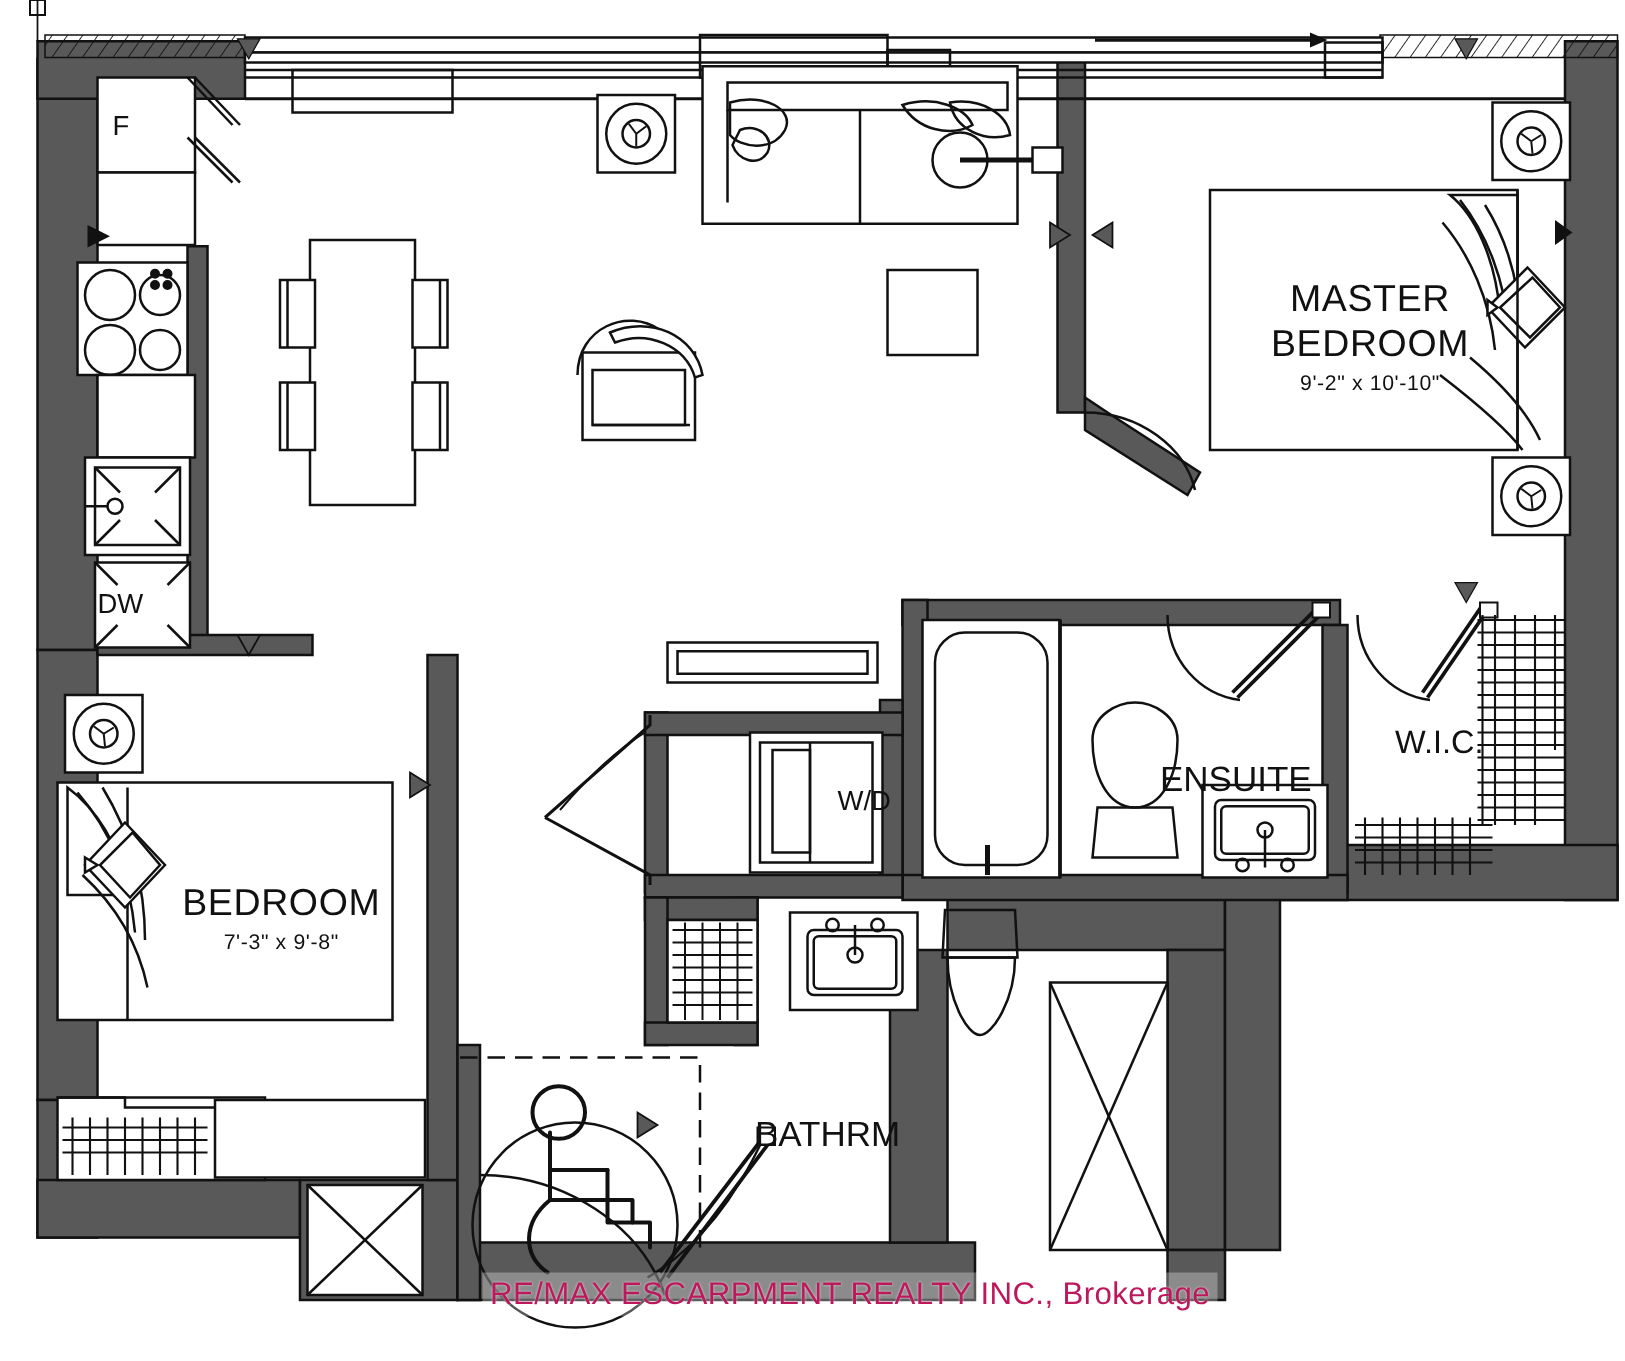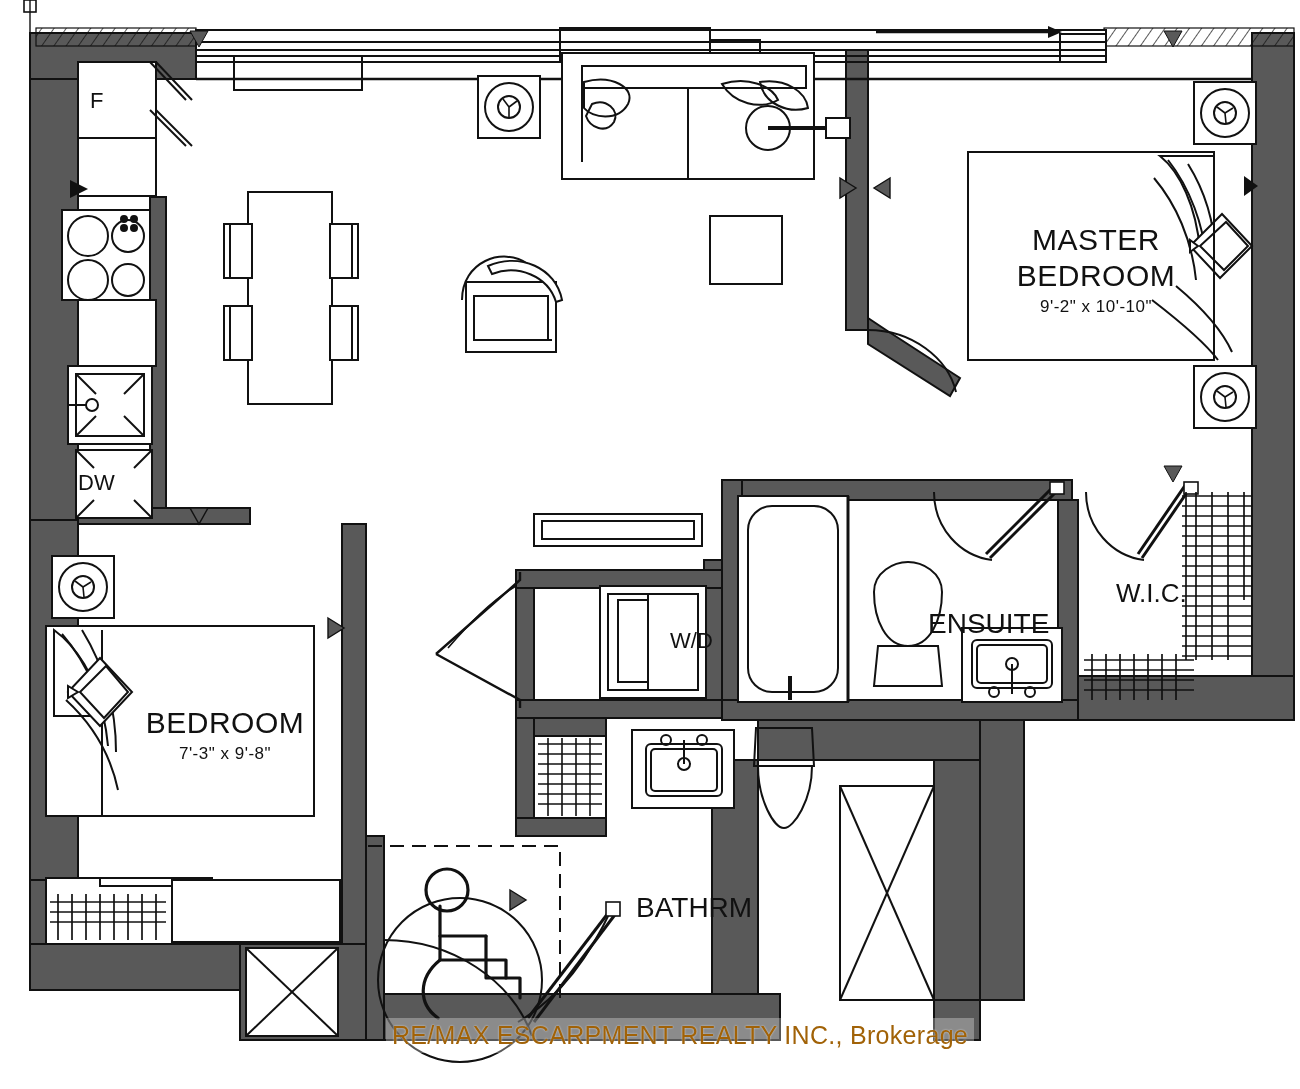--- a/index.html
+++ b/index.html
@@ -22,21 +22,21 @@
   .appliance-label{
     position:absolute;color:#111;font-size:22px;
     font-family:"Liberation Sans", sans-serif;text-align:center;white-space:nowrap;
   }
   .small-room-label{
     position:absolute;color:#111;font-size:28px;
     font-family:"Liberation Sans", sans-serif;text-align:center;white-space:nowrap;
   }
   #watermark{
     position:absolute;left:386px;top:1018px;
-    font-size:25px;color:#a16207;
+    font-size:25px;color:#be185d;
     font-family:"Liberation Sans", sans-serif;
     background:rgba(255,255,255,0.30);
     padding:3px 6px;white-space:nowrap;letter-spacing:0.3px;
     text-shadow:0 0 2px rgba(255,255,255,0.7);
   }
 </style>
 </head>
 <body>
 
 <div id="plan-root">
@@ -474,21 +474,21 @@
     <div class="rl-dims">9'-2" x 10'-10"</div>
   </div>
 
   <div class="room-label" style="left:118px;top:705px;width:214px;">
     <div class="rl-name">BEDROOM</div>
     <div class="rl-dims">7'-3" x 9'-8"</div>
   </div>
 
   <div class="small-room-label" style="left:928px;top:580px;margin-top:28px;">ENSUITE</div>
   <div class="small-room-label" style="left:1116px;top:578px;font-size:26px;text-align:center;">W.I.C.</div>
-  <div class="small-room-label" style="left:636px;top:892px;">BATHRM</div>
+  <div class="small-room-label" style="left:604px;top:892px;">BATHRM</div>
 
   <div class="appliance-label" style="left:90px;top:88px;">F</div>
   <div class="appliance-label" style="left:78px;top:470px;">DW</div>
   <div class="appliance-label" style="left:654px;top:628px;margin-left:16px;">W/D</div>
 
   <div id="watermark">RE/MAX ESCARPMENT REALTY INC., Brokerage</div>
 
 </div>
 
 </body></html>

